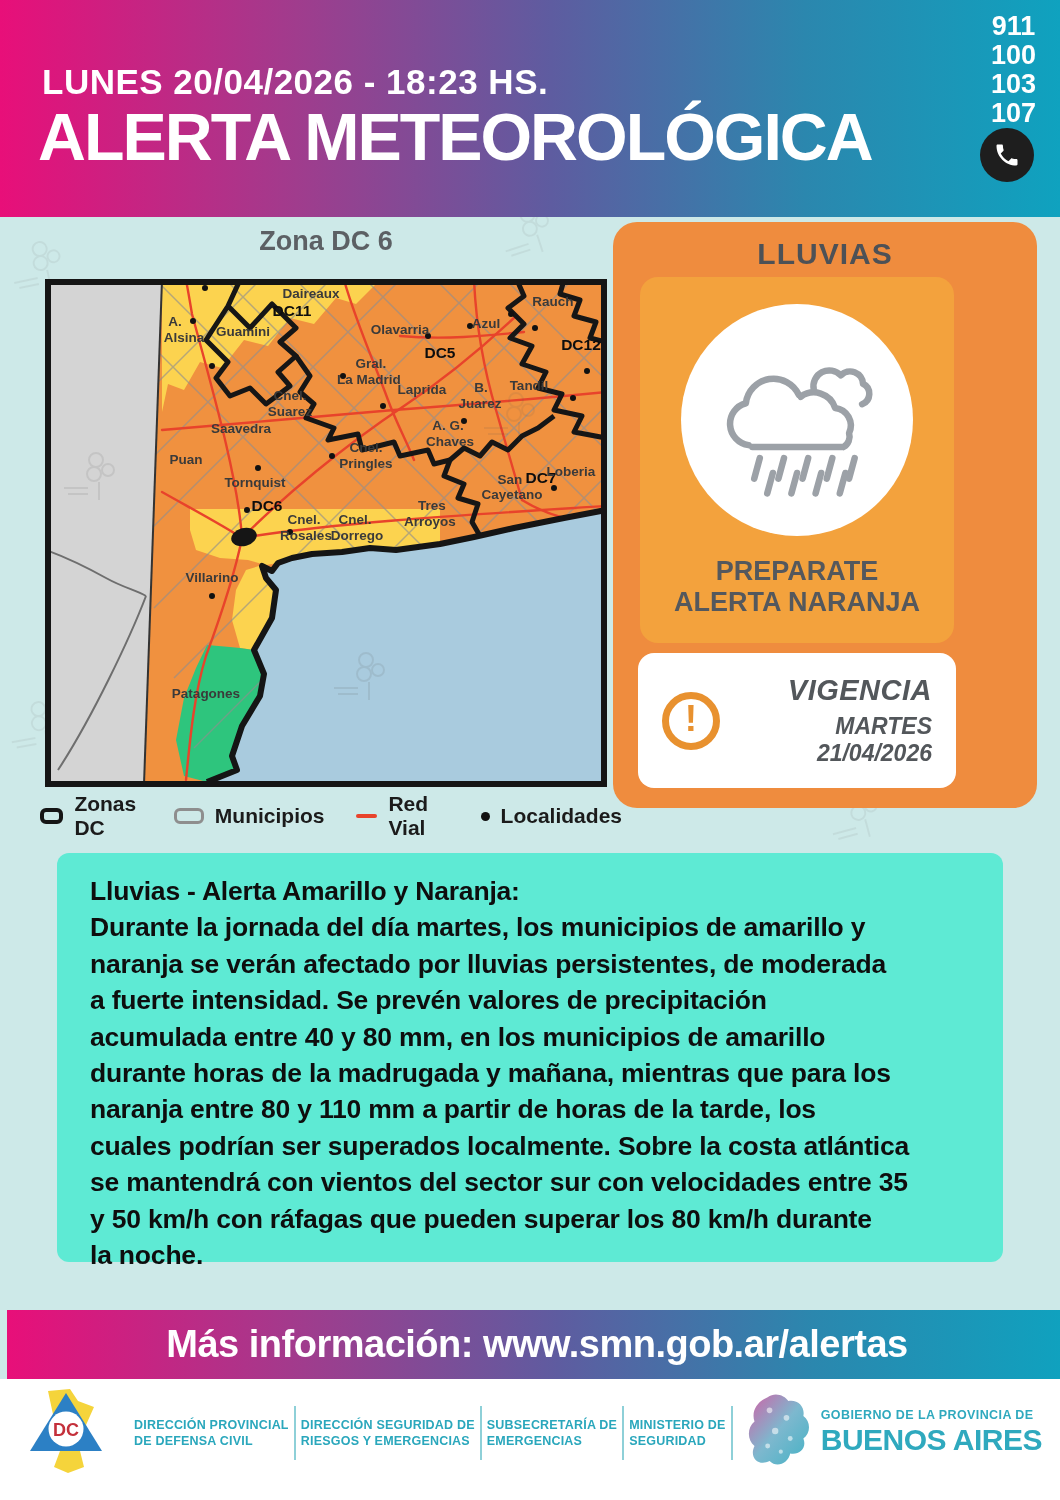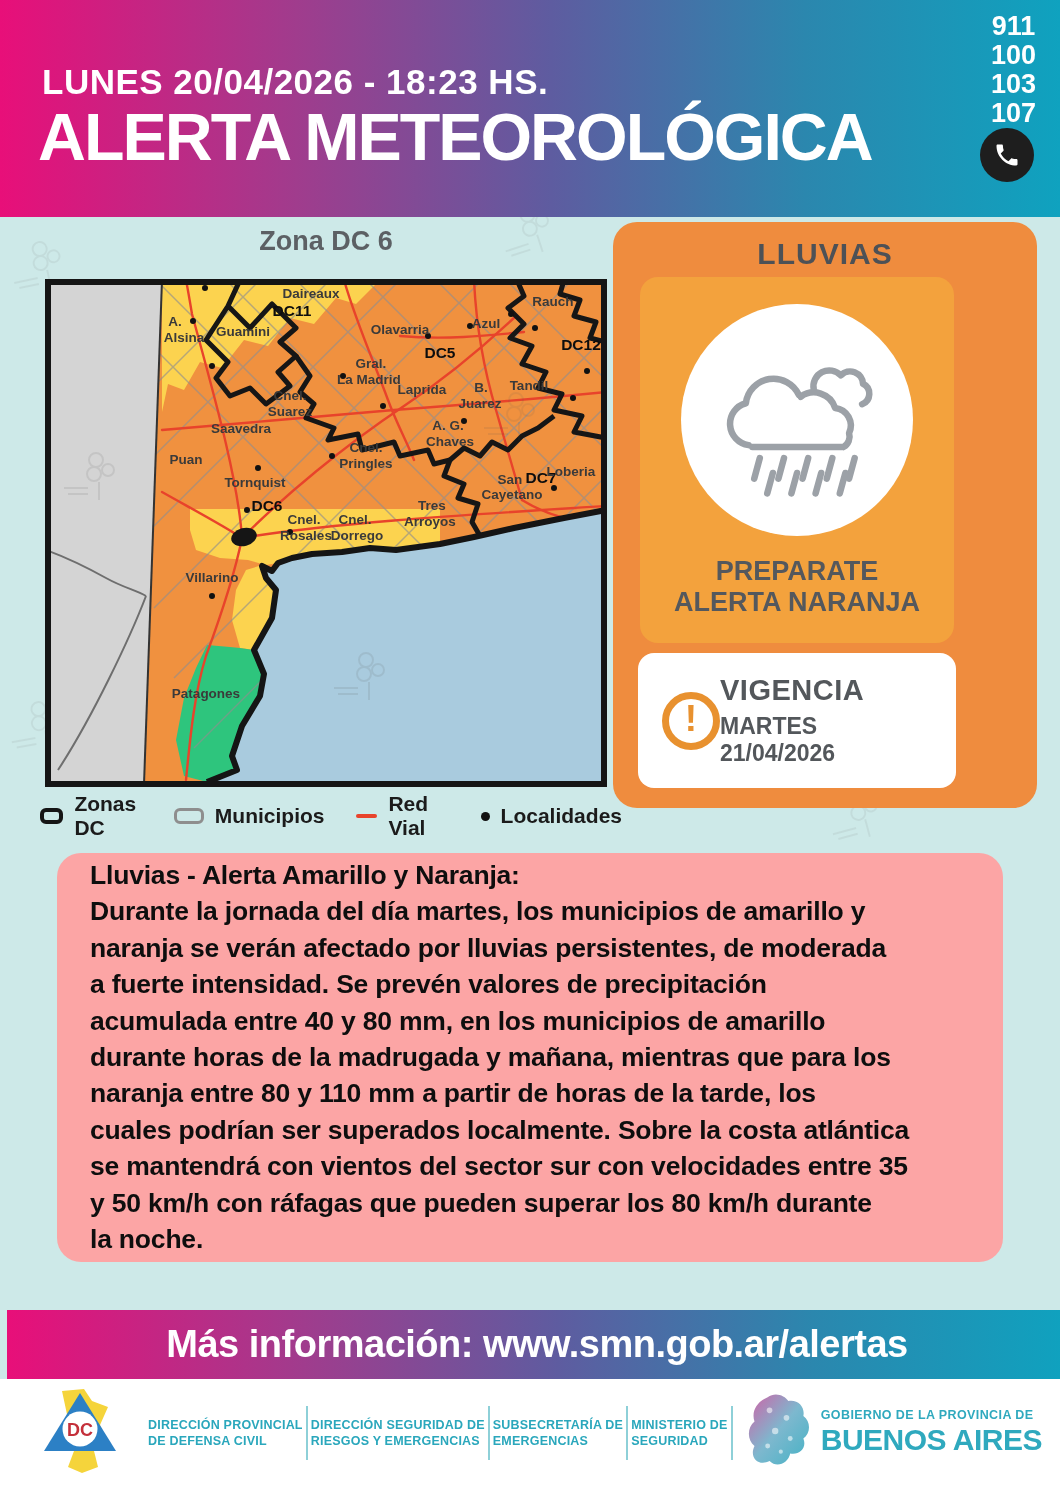--- a/index.html
+++ b/index.html
@@ -30,38 +30,38 @@
 
   
   .panel{position:absolute;left:613px;top:222px;width:424px;height:586px;background:#EF8C3E;border-radius:24px;z-index:1;}
   .panel-title{position:absolute;left:0;top:15px;width:100%;text-align:center;font-size:30px;font-weight:700;color:#4D5156;letter-spacing:1px;}
   .panel-inner{position:absolute;left:27px;top:55px;width:314px;height:366px;background:#F3A23D;border-radius:18px;}
   .icon-circle{position:absolute;left:50%;top:27px;transform:translateX(-50%);width:232px;height:232px;background:#fff;border-radius:50%;display:flex;align-items:center;justify-content:center;}
   .alert-level{position:absolute;left:0;bottom:25px;width:100%;text-align:center;font-size:27px;line-height:31px;font-weight:700;color:#54585D;}
   .vig-box{position:absolute;left:25px;top:431px;width:318px;height:135px;background:#fff;border-radius:16px;display:flex;align-items:center;padding-left:24px;}
   .excl{width:58px;height:58px;border:7px solid #E8912F;border-radius:50%;display:flex;align-items:center;justify-content:center;flex:none;}
   .excl span{font-size:37px;font-weight:700;color:#E8912F;margin-top:-3px;}
-  .vig-text{flex:1;text-align:left;padding-right:12px;}
+  .vig-text{flex:1;text-align:right;padding-right:24px;font-style:italic;}
   .vig-title{font-size:29px;font-weight:700;color:#53575B;letter-spacing:.5px;}
   .vig-day{font-size:23px;font-weight:700;color:#53575B;margin-top:6px;}
   .vig-date{font-size:23px;font-weight:700;color:#53575B;}
 
   
-  .desc-card{position:absolute;left:57px;top:853px;width:946px;height:409px;background:#fca5a5;border-radius:24px;padding:4px 33px;z-index:1;}
+  .desc-card{position:absolute;left:57px;top:853px;width:946px;height:409px;background:#5eead4;border-radius:12px;padding:20px 33px;z-index:1;}
   .desc-text{font-size:26.5px;line-height:36.4px;font-weight:700;color:#0E0E0E;letter-spacing:-.2px;white-space:pre-line;}
 
   
   .info-bar{position:absolute;left:7px;top:1310px;width:1060px;height:69px;
     background:linear-gradient(90deg,#E80F79 0%,#A03C8D 28%,#5E5CA0 52%,#2B87AE 76%,#0FA2BF 100%);
     display:flex;align-items:center;justify-content:center;z-index:1;}
   .info-bar span{color:#fff;font-size:38px;font-weight:700;letter-spacing:-.5px;}
 
   
   .footer{position:absolute;left:0;top:1379px;width:1060px;height:121px;background:#fff;z-index:1;}
-  .footer-row{display:flex;align-items:center;height:100%;padding:0 18px 14px 7px;margin-left:27px;}
+  .footer-row{display:flex;align-items:center;height:100%;padding:0 18px 14px 20px;}
   .org{font-size:12.5px;font-weight:700;color:#2AA7BC;line-height:16px;text-align:left;letter-spacing:.2px;}
   .sep{width:2px;height:54px;background:#8ED0D8;flex:none;}
   .gov-small{font-size:12.5px;font-weight:700;color:#2FA9BE;letter-spacing:.4px;}
   .gov-big{font-size:30px;font-weight:700;color:#2FA9BE;letter-spacing:-.5px;margin-top:1px;}
 
   .wm{position:absolute;opacity:.09;z-index:0;pointer-events:none;}
 </style>
 </head>
 <body>
 

